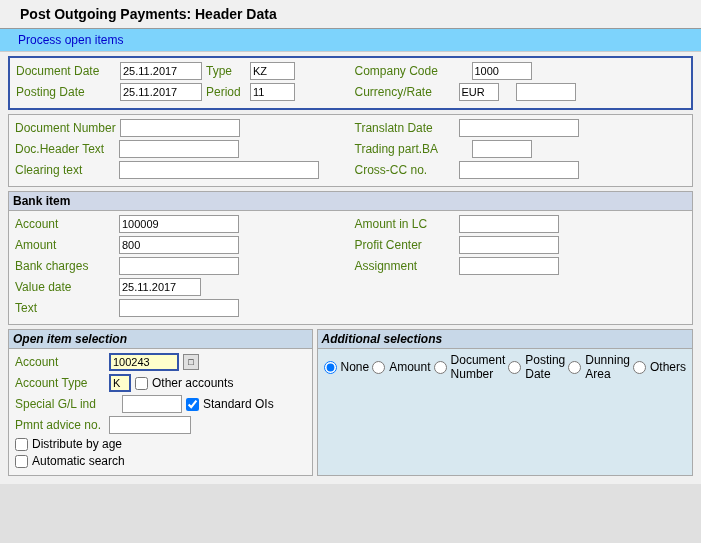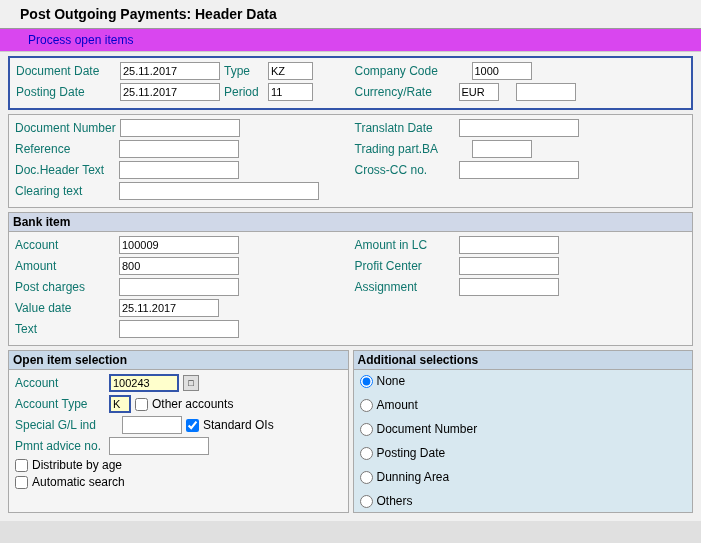--- a/index.html
+++ b/index.html
@@ -12,22 +12,22 @@
     }
     .title-bar {
       background: #f0f0f0;
       border-bottom: 1px solid #999;
       padding: 6px 20px;
       font-size: 14px;
       font-weight: bold;
       color: #000;
     }
     .subtitle {
-      background: #d946ef;
-      padding: 4px 28px;
+      background: #7dd3fc;
+      padding: 4px 18px;
       font-size: 12px;
       color: #0000cc;
       border-bottom: 1px solid #ccc;
       cursor: pointer;
     }
     .main-content {
       background: #f0f0f0;
       padding: 4px 8px;
     }
     .section {
@@ -43,33 +43,33 @@
       margin: -4px -6px 4px -6px;
       border-bottom: 1px solid #aaa;
     }
     .form-row {
       display: flex;
       align-items: center;
       margin-bottom: 3px;
       gap: 4px;
     }
     .form-label {
-      color: #0f766e;
+      color: #4d7c0f;
       min-width: 100px;
       white-space: nowrap;
     }
     .form-input {
       border: 1px solid #999;
       background: #fff;
       height: 18px;
       padding: 0 2px;
       font-size: 11px;
     }
     .form-input.w60 { width: 60px; margin-left: 13px; }
-    .form-input.w80 { width: 100px; }
+    .form-input.w80 { width: 82px; }
     .form-input.w100 { width: 100px; }
     .form-input.w120 { width: 120px; }
     .form-input.w200 { width: 200px; }
     .form-input.w40 { width: 40px; }
     .form-input.w30 { width: 45px; }
     .top-section {
       border: 2px solid #3355aa;
       background: #f5f5f5;
       padding: 4px 6px;
       margin-bottom: 4px;
@@ -97,20 +97,21 @@
       border: 1px solid #aaa;
       background: #d8e8f0;
       padding: 4px 6px;
     }
     .section-title {
       font-weight: bold;
       background: #c8d8e8;
       margin: -4px -6px 4px -6px;
       padding: 2px 4px;
       border-bottom: 1px solid #aaa;
+      font-style: italic;
     }
     .account-input-highlighted {
       border: 2px solid #3355aa;
       background: #ffffcc;
       height: 18px;
       padding: 0 2px;
       font-size: 11px;
       width: 70px;
     }
     .account-type-input {
@@ -127,22 +128,22 @@
       border: 1px solid #888;
       background: #e0e0e0;
       font-size: 9px;
       cursor: pointer;
       display: inline-flex;
       align-items: center;
       justify-content: center;
     }
     .radio-group {
       display: flex;
-      flex-direction: column;
-      gap: 10px;
+      flex-direction: row;
+      gap: 3px;
     }
     .radio-row {
       display: flex;
       align-items: center;
       gap: 4px;
     }
     input[type="radio"] { margin: 0; }
     input[type="checkbox"] { margin: 0; }
     .checkbox-row {
       display: flex;
@@ -193,24 +194,20 @@
   </div>
 
   <div class="section">
     <div class="two-col">
       <div class="col">
         <div class="form-row">
           <span class="form-label">Document Number</span>
           <input class="form-input w120" value="" style="">
         </div>
         <div class="form-row">
-          <span class="form-label">Reference</span>
-          <input class="form-input w120" value="" style="">
-        </div>
-        <div class="form-row">
           <span class="form-label">Doc.Header Text</span>
           <input class="form-input w120" value="" style="">
         </div>
         <div class="form-row">
           <span class="form-label">Clearing text</span>
           <input class="form-input w200" value="" style="">
         </div>
       </div>
       <div class="col">
         <div class="form-row">
@@ -235,21 +232,21 @@
       <div class="col">
         <div class="form-row">
           <span class="form-label">Account</span>
           <input class="form-input w120" value="100009" style="">
         </div>
         <div class="form-row">
           <span class="form-label">Amount</span>
           <input class="form-input w120" value="800" style="">
         </div>
         <div class="form-row">
-          <span class="form-label">Post charges</span>
+          <span class="form-label">Bank charges</span>
           <input class="form-input w120" value="" style="">
         </div>
         <div class="form-row">
           <span class="form-label">Value date</span>
           <input class="form-input w80" value="25.11.2017" style="">
         </div>
         <div class="form-row">
           <span class="form-label">Text</span>
           <input class="form-input w120" value="" style="">
         </div>

